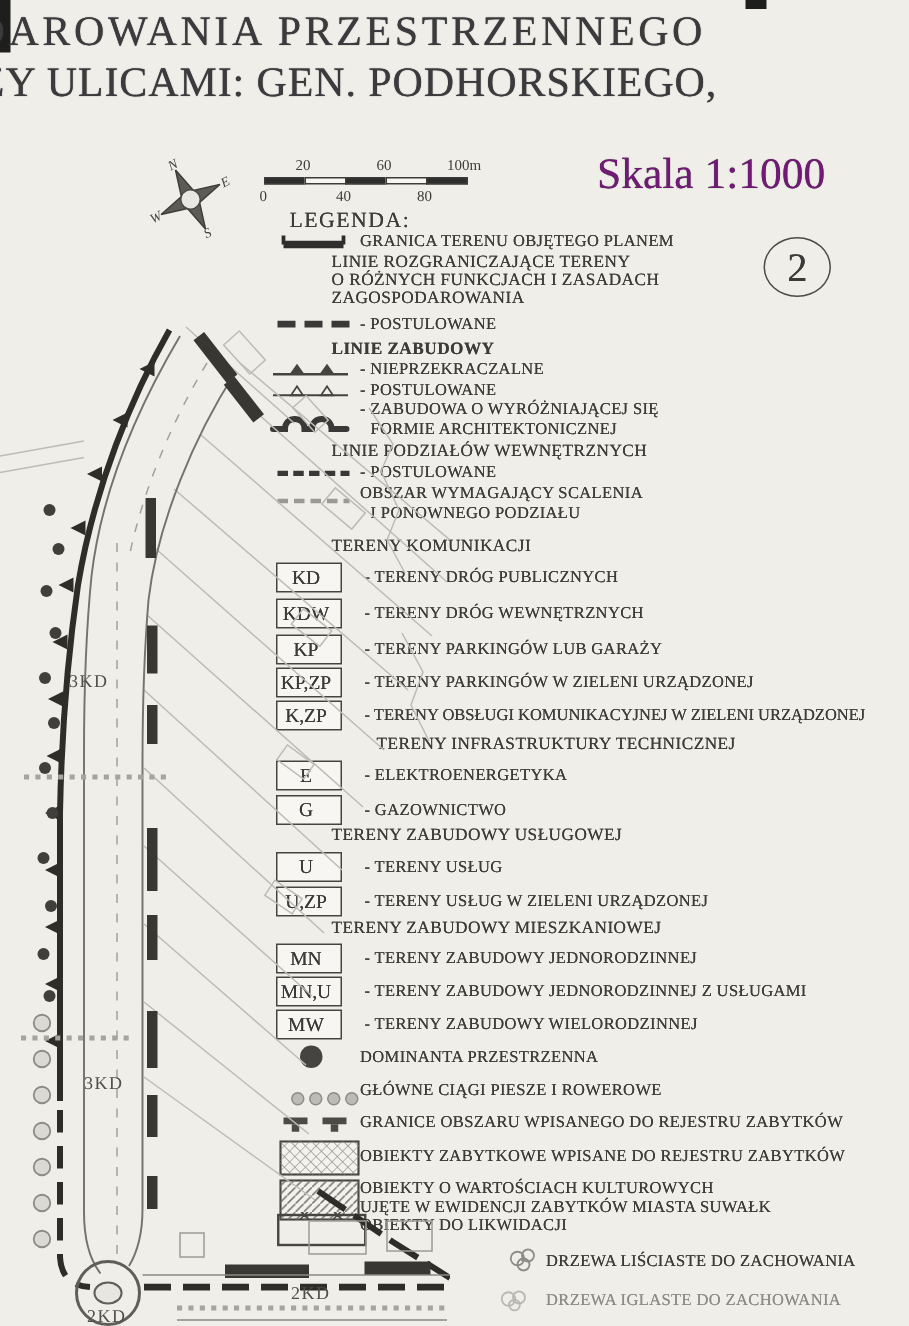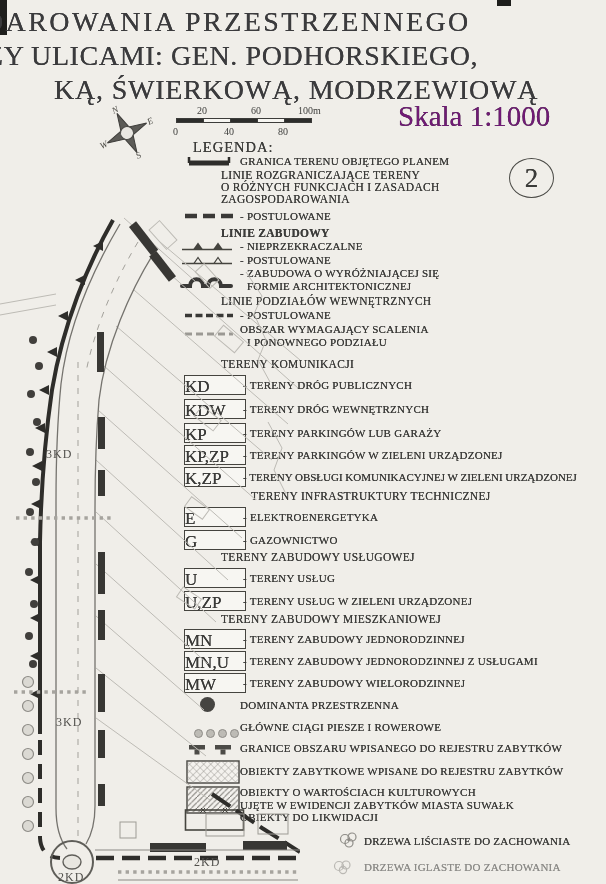--- a/index.html
+++ b/index.html
@@ -9,23 +9,23 @@
     font-family:"Liberation Serif",serif;color:#3a3a38;
   }
   .abs{position:absolute;}
   .ttl{position:absolute;white-space:nowrap;font-size:28px;color:#3b3b3d;
        text-shadow:0 0 .6px #3b3b3d;}
   .lt{position:absolute;white-space:nowrap;font-size:11px;letter-spacing:.25px;
       color:#3c3c3a;text-shadow:0 0 .3px #3c3c3a;}
   .hd{position:absolute;white-space:nowrap;font-size:11.5px;letter-spacing:.3px;
       color:#3c3c3a;text-shadow:0 0 .35px #3c3c3a;}
   .tight{letter-spacing:0;}
-  .codebox{position:absolute;left:184px;width:62px;height:20px;box-sizing:border-box;
-      border:1.6px solid #45443f;background:#f7f6f2;text-align:left;
-      font-size:17px;color:#3a3a38;padding:1px 4px 0 0;text-shadow:0 0 .3px #3a3a38;}
+  .codebox{position:absolute;left:184px;width:44px;height:20px;box-sizing:border-box;
+      border:1.6px solid #45443f;background:#f7f6f2;text-align:center;
+      font-size:13px;color:#3a3a38;padding:1px 4px 0 0;text-shadow:0 0 .3px #3a3a38;}
   .sym{position:absolute;}
   .dot-i{display:inline-block;width:7px;height:7px;border-radius:50%;
       background:#bdbbb5;border:1.5px solid #8f8d88;margin-right:3px;vertical-align:middle;}
   .dominanta{position:absolute;width:15px;height:15px;border-radius:50%;background:#454441;}
   .circle2{position:absolute;left:509px;top:158px;width:43px;height:38px;border:1.6px solid #4a4a46;
       border-radius:50%;display:flex;align-items:center;justify-content:center;
       font-size:27px;color:#3b3b39;text-shadow:0 0 .4px #3b3b39;}
   .scaleseg{position:absolute;height:5px;top:118px;border:1px solid #3c3c3a;box-sizing:border-box;}
   .sb-lab{position:absolute;font-size:10px;color:#3c3c3a;white-space:nowrap;}
   .corner{position:absolute;background:#1e1e1c;}
@@ -34,21 +34,20 @@
 </head>
 <body>
 
 <div id="page">
 
   <div class="corner" style="left:0;top:0;width:7px;height:35px;"></div>
   <div class="corner" style="left:497px;top:0;width:14px;height:6px;"></div>
 
   <div class="ttl" style="left:-17px;top:6px;letter-spacing:2.4px;">DAROWANIA PRZESTRZENNEGO</div>
   <div class="ttl" style="left:-14px;top:40px;letter-spacing:0.6px;">ZY ULICAMI: GEN. PODHORSKIEGO,</div>
-  <div class="ttl" style="left:54px;top:74px;letter-spacing:0.8px;">KĄ, ŚWIERKOWĄ, MODRZEWIOWĄ</div>
 
   <div class="abs" style="left:398px;top:100px;font-size:29px;color:#701a75;text-shadow:0 0 .5px #3b3b39;white-space:nowrap;">Skala 1:1000</div>
 
   <div class="circle2">
     <span>2</span>
   </div>
 
   <svg class="abs" style="left:98px;top:104px;" width="58" height="58" viewBox="0 0 58 58">
     <g transform="rotate(-27 29 29)">
       <polygon points="29,7 33.5,24.5 51,29 33.5,33.5 29,51 24.5,33.5 7,29 24.5,24.5" fill="#5c5b57" stroke="#3e3d3a" stroke-width="1"></polygon>

